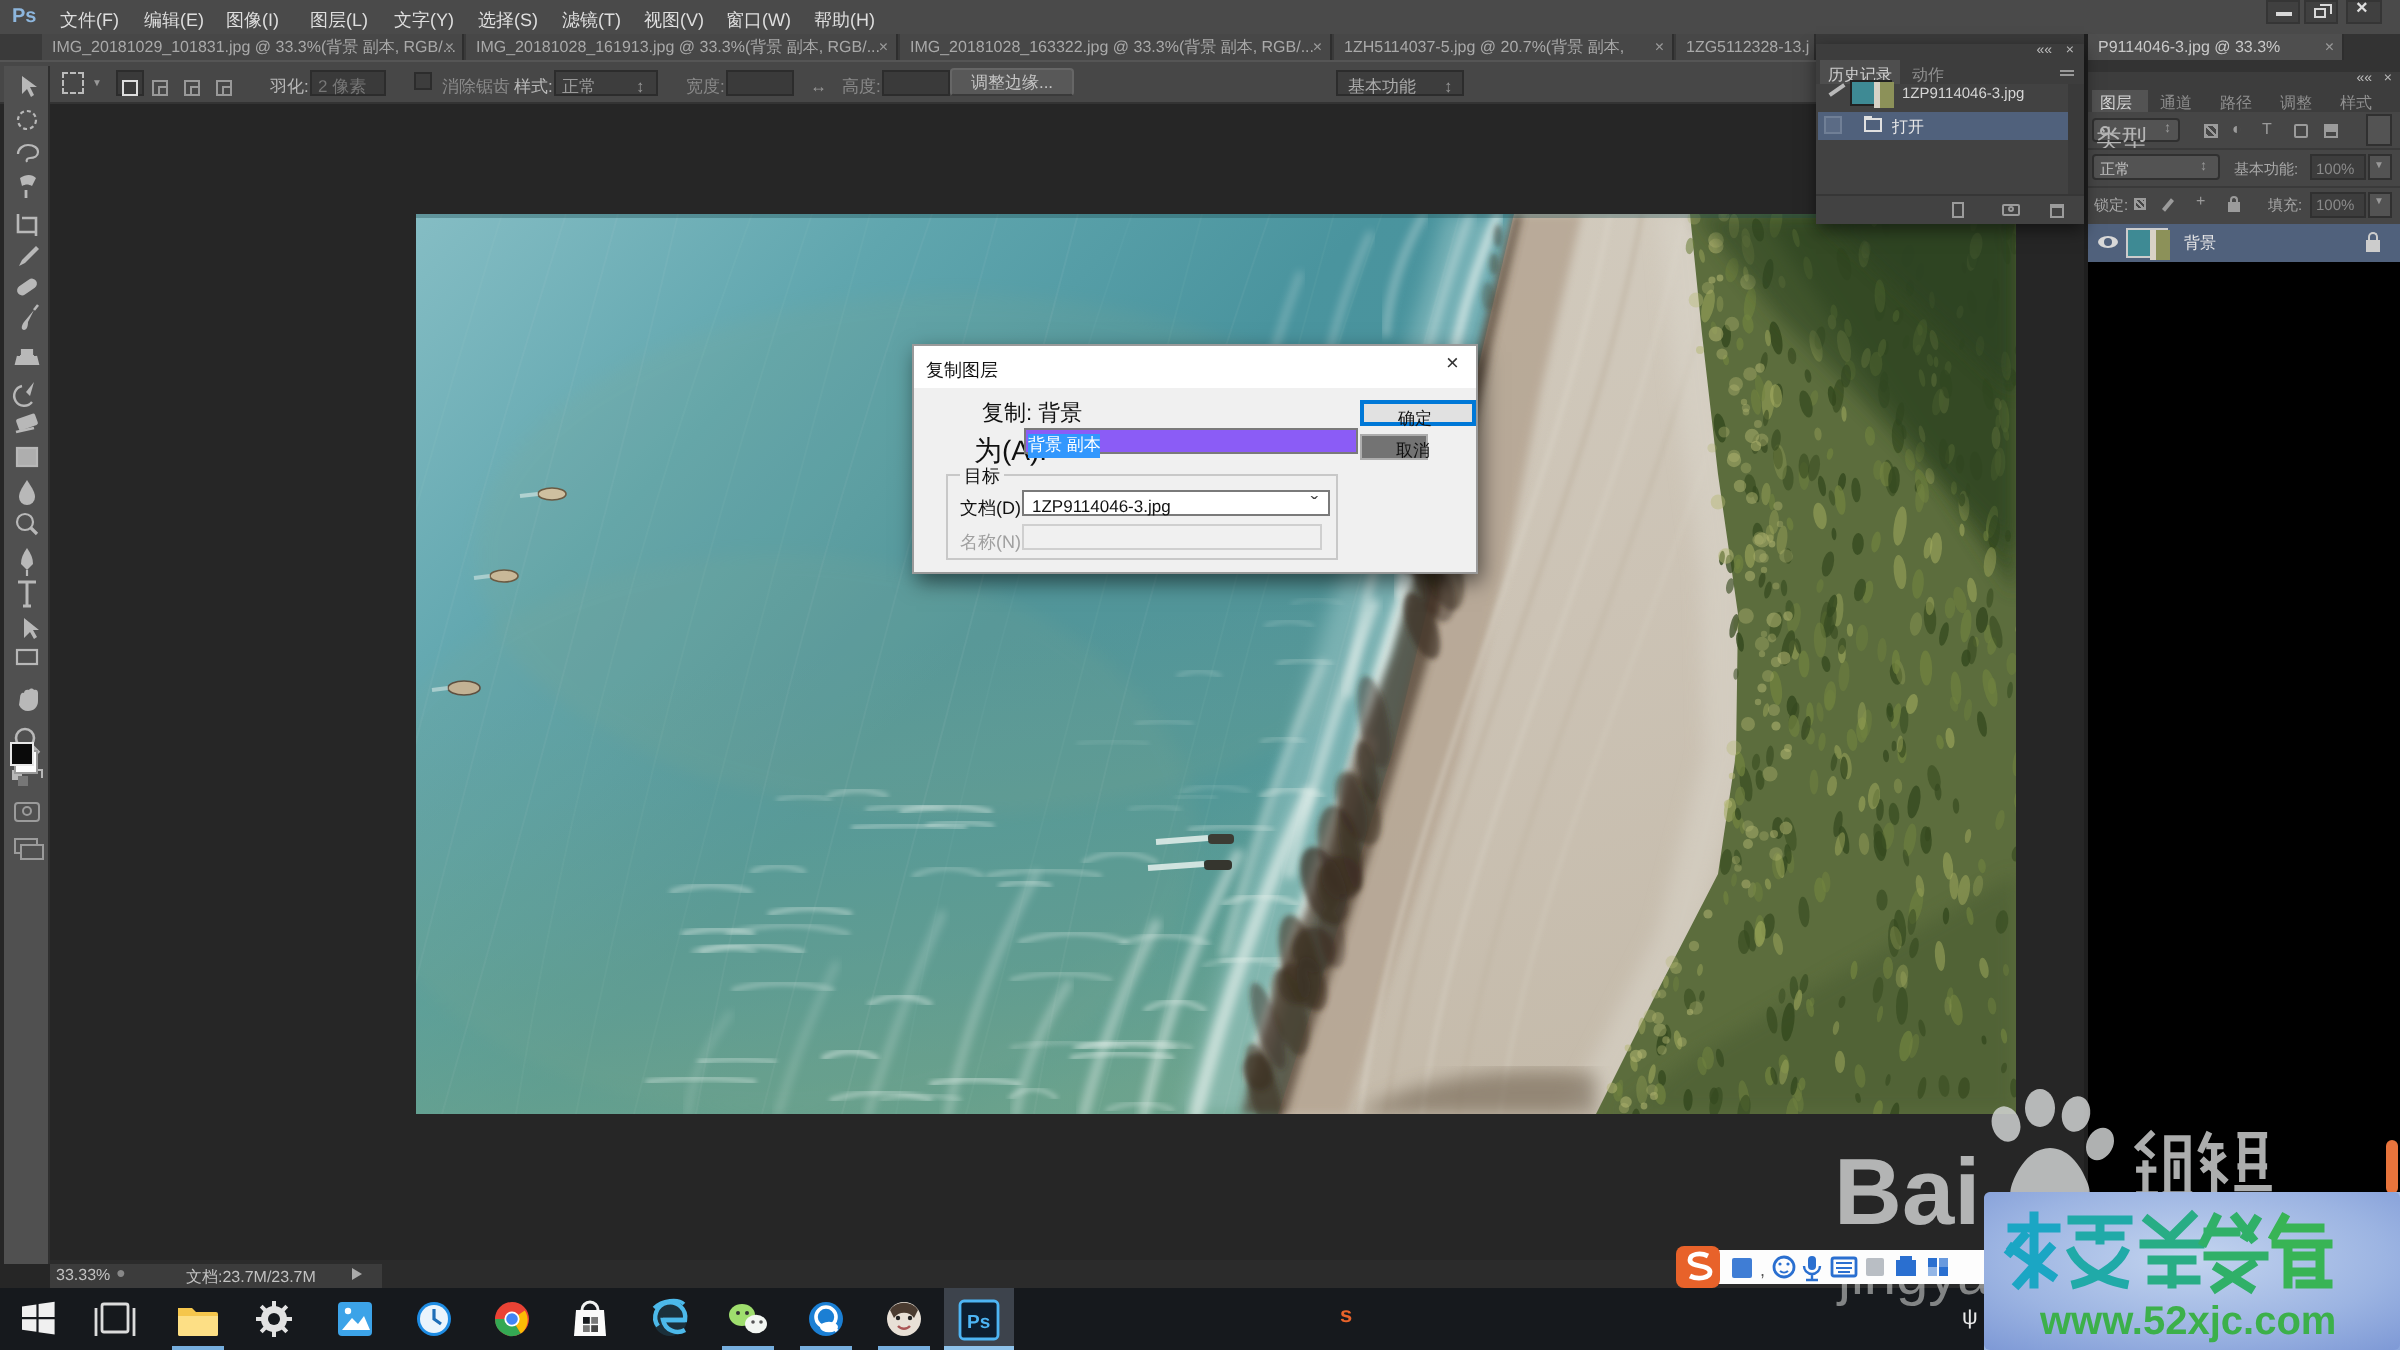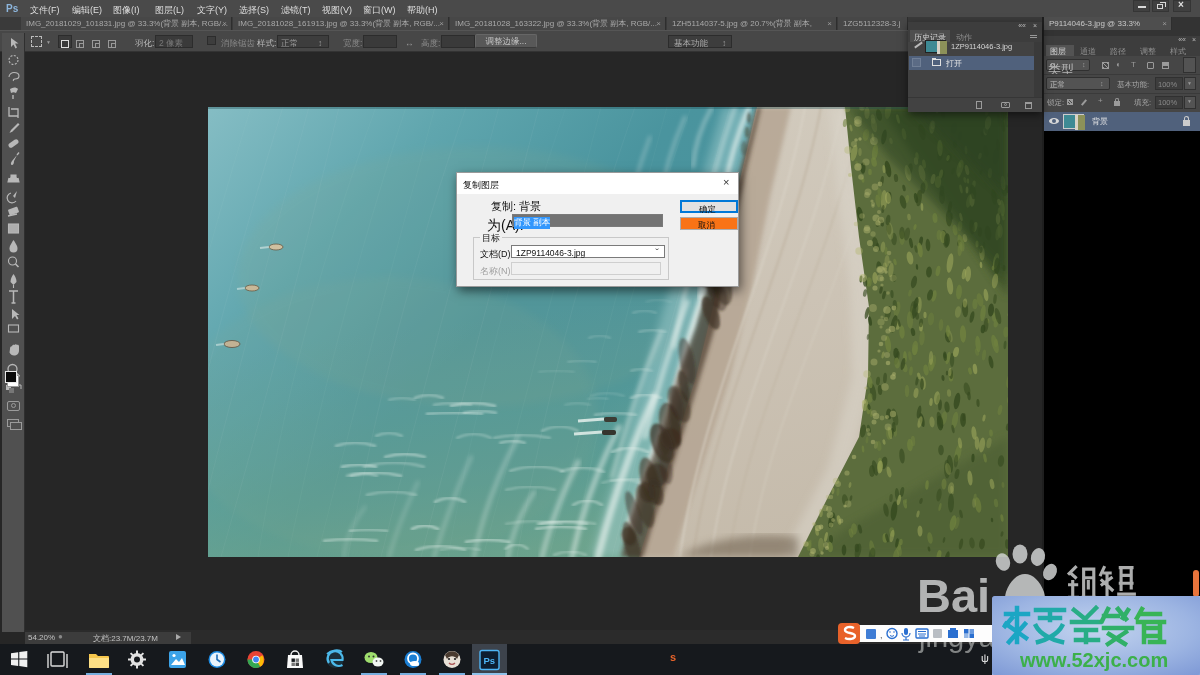--- a/index.html
+++ b/index.html
@@ -779,21 +779,21 @@
 
 </div>
 
 <div class="a" id="tabbar">
 <span class="tx" style="left:3px;top:17px;font-size:7px;color:#bbb">»</span>
     <div class="a" style="left:2px;top:24px;width:18px;height:6px;background:#565656;border-radius:2px 2px 0 0"></div>
     <div class="tab" style="left:21px;width:211px">IMG_20181029_101831.jpg @ 33.3%(背景 副本, RGB/...<span class="x">×</span></div>
 <div class="tab" style="left:233px;width:216px">IMG_20181028_161913.jpg @ 33.3%(背景 副本, RGB/...<span class="x">×</span></div>
 <div class="tab" style="left:450px;width:216px">IMG_20181028_163322.jpg @ 33.3%(背景 副本, RGB/...<span class="x">×</span></div>
 <div class="tab" style="left:667px;width:170px">1ZH5114037-5.jpg @ 20.7%(背景 副本, RGB/8...<span class="x">×</span></div>
-<div class="tab" style="left:838px;width:70px">1ZG5112328-3.j</div>
+<div class="tab" style="left:838px;width:70px">1ZG5112328-13.j</div>
 </div>
 
 <div class="a" id="optbar">
 <span class="obx" style="left:31px;top:5px;border:1px dashed #bbb;width:11px;height:11px"></span>
 <span class="obx" style="left:46px;top:8px;color:#999;font-size:5px">▼</span>
 <span class="obx" style="left:58px;top:4px;width:14px;height:13px;background:#3a3a3a;border:1px solid #2c2c2c"></span>
 <span class="a" style="left:61px;top:9px;width:8px;height:8px;border:1px solid #ddd"></span>
 <span class="a" style="left:76px;top:9px;width:8px;height:8px;border:1px solid #999"></span>
     <span class="a" style="left:79px;top:12px;width:5px;height:5px;border:1px solid #999;background:#474747"></span>
 <span class="a" style="left:92px;top:9px;width:8px;height:8px;border:1px solid #999"></span>
@@ -920,38 +920,38 @@
 <span class="tx" style="left:48px;top:86px;font-size:8px;color:#e8e8e8">背景</span>
 <span class="a" style="left:139px;top:90px;width:7px;height:6px;background:#ccc"></span>
     <span class="a" style="left:140px;top:86px;width:5px;height:5px;border:1px solid #ccc;border-bottom:none;border-radius:3px 3px 0 0"></span>
 </div>
 <div class="a" style="left:1042px;top:17px;width:2px;height:627px;background:#1f1f1f"></div>
 <div class="a tab" style="left:1044px;top:17px;width:128px;background:#4e4e4e;color:#c9c9c9">P9114046-3.jpg @ 33.3%(RGB/8#)<span class="x">×</span></div>
 <div class="a" style="left:1172px;top:17px;width:28px;height:13px;background:#333"></div>
 
 <div class="a" style="left:25px;top:630px;width:1017px;height:14px;background:#2b2b2b"></div>
 <div class="a" style="left:25px;top:632px;width:166px;height:12px;background:#3c3c3c"></div>
-<span class="tx" style="left:28px;top:633px;font-size:8px;color:#c2c2c2">54.20%</span>
+<span class="tx" style="left:28px;top:633px;font-size:8px;color:#c2c2c2">33.33%</span>
 <span class="tx" style="left:58px;top:632px;font-size:8px;color:#888">●</span>
 <span class="tx" style="left:93px;top:633px;font-size:8px;color:#c2c2c2">文档:23.7M/23.7M</span>
 <span class="a" style="left:176px;top:634px;width:0;height:0;border-left:5px solid #aaa;border-top:3px solid transparent;border-bottom:3px solid transparent"></span>
 
 <div class="a" id="dialog">
 <div id="dlgtitle"></div>
 <span class="tx" style="left:6px;top:6px;font-size:9px;color:#111">复制图层</span>
 <span class="tx" style="left:266px;top:3px;font-size:11px;color:#333">×</span>
 <span class="tx" style="left:34px;top:26px;font-size:11px;color:#111">复制: 背景</span>
 <span class="tx" style="left:30px;top:44px;font-size:14px;color:#111">为(A):</span>
-<div class="a" style="left:55px;top:41px;width:151px;height:13px;background:#737373;border:1px solid #7a7a7a">
+<div class="a" style="left:55px;top:41px;width:167px;height:13px;background:#8b5cf6;border:1px solid #7a7a7a">
 <span class="tx" style="left:1px;top:2px;font-size:8.5px;background:#3297fd;color:#fff">背景 副本</span>
 </div>
 <div class="a" style="left:223px;top:27px;width:58px;height:13px;background:#e1e1e1;border:2px solid #0078d7">
 <span class="tx" style="left:17px;top:2px;font-size:8.5px;color:#111">确定</span>
     </div>
-<div class="a" style="left:223px;top:44px;width:58px;height:13px;background:#f97316;border:1px solid #adadad">
+<div class="a" style="left:223px;top:44px;width:34px;height:13px;background:#737373;border:1px solid #adadad">
 <span class="tx" style="left:17px;top:2px;font-size:8.5px;color:#111">取消</span>
     </div>
 <div class="a" style="left:16px;top:64px;width:196px;height:43px;border:1px solid #c8c8c8"></div>
 <span class="tx" style="left:23px;top:59px;font-size:9px;color:#111;background:#f0f0f0;padding:0 2px">目标</span>
 <span class="tx" style="left:23px;top:75px;font-size:9px;color:#111">文档(D):</span>
 <div class="a" style="left:54px;top:72px;width:154px;height:13px;background:#fff;border:1px solid #7a7a7a">
 <span class="tx" style="left:4px;top:2px;font-size:8.5px;color:#111">1ZP9114046-3.jpg</span>
 <span class="tx" style="right:5px;top:1px;font-size:11px;color:#444">ˇ</span>
     </div>
 <span class="tx" style="left:23px;top:92px;font-size:9px;color:#a0a0a0">名称(N):</span>

